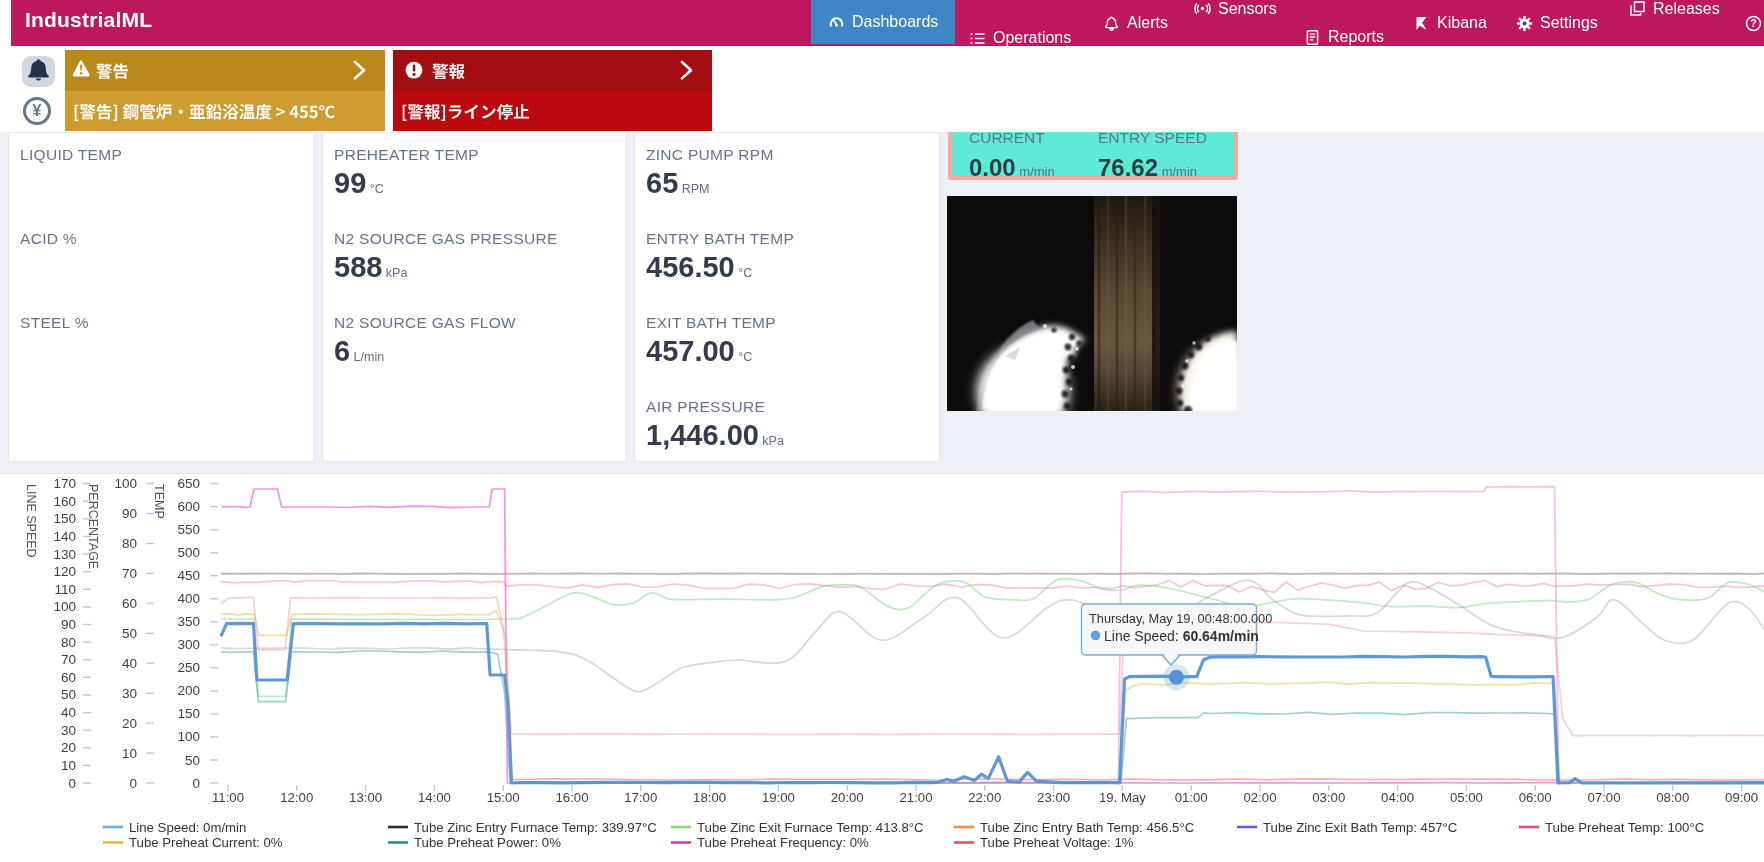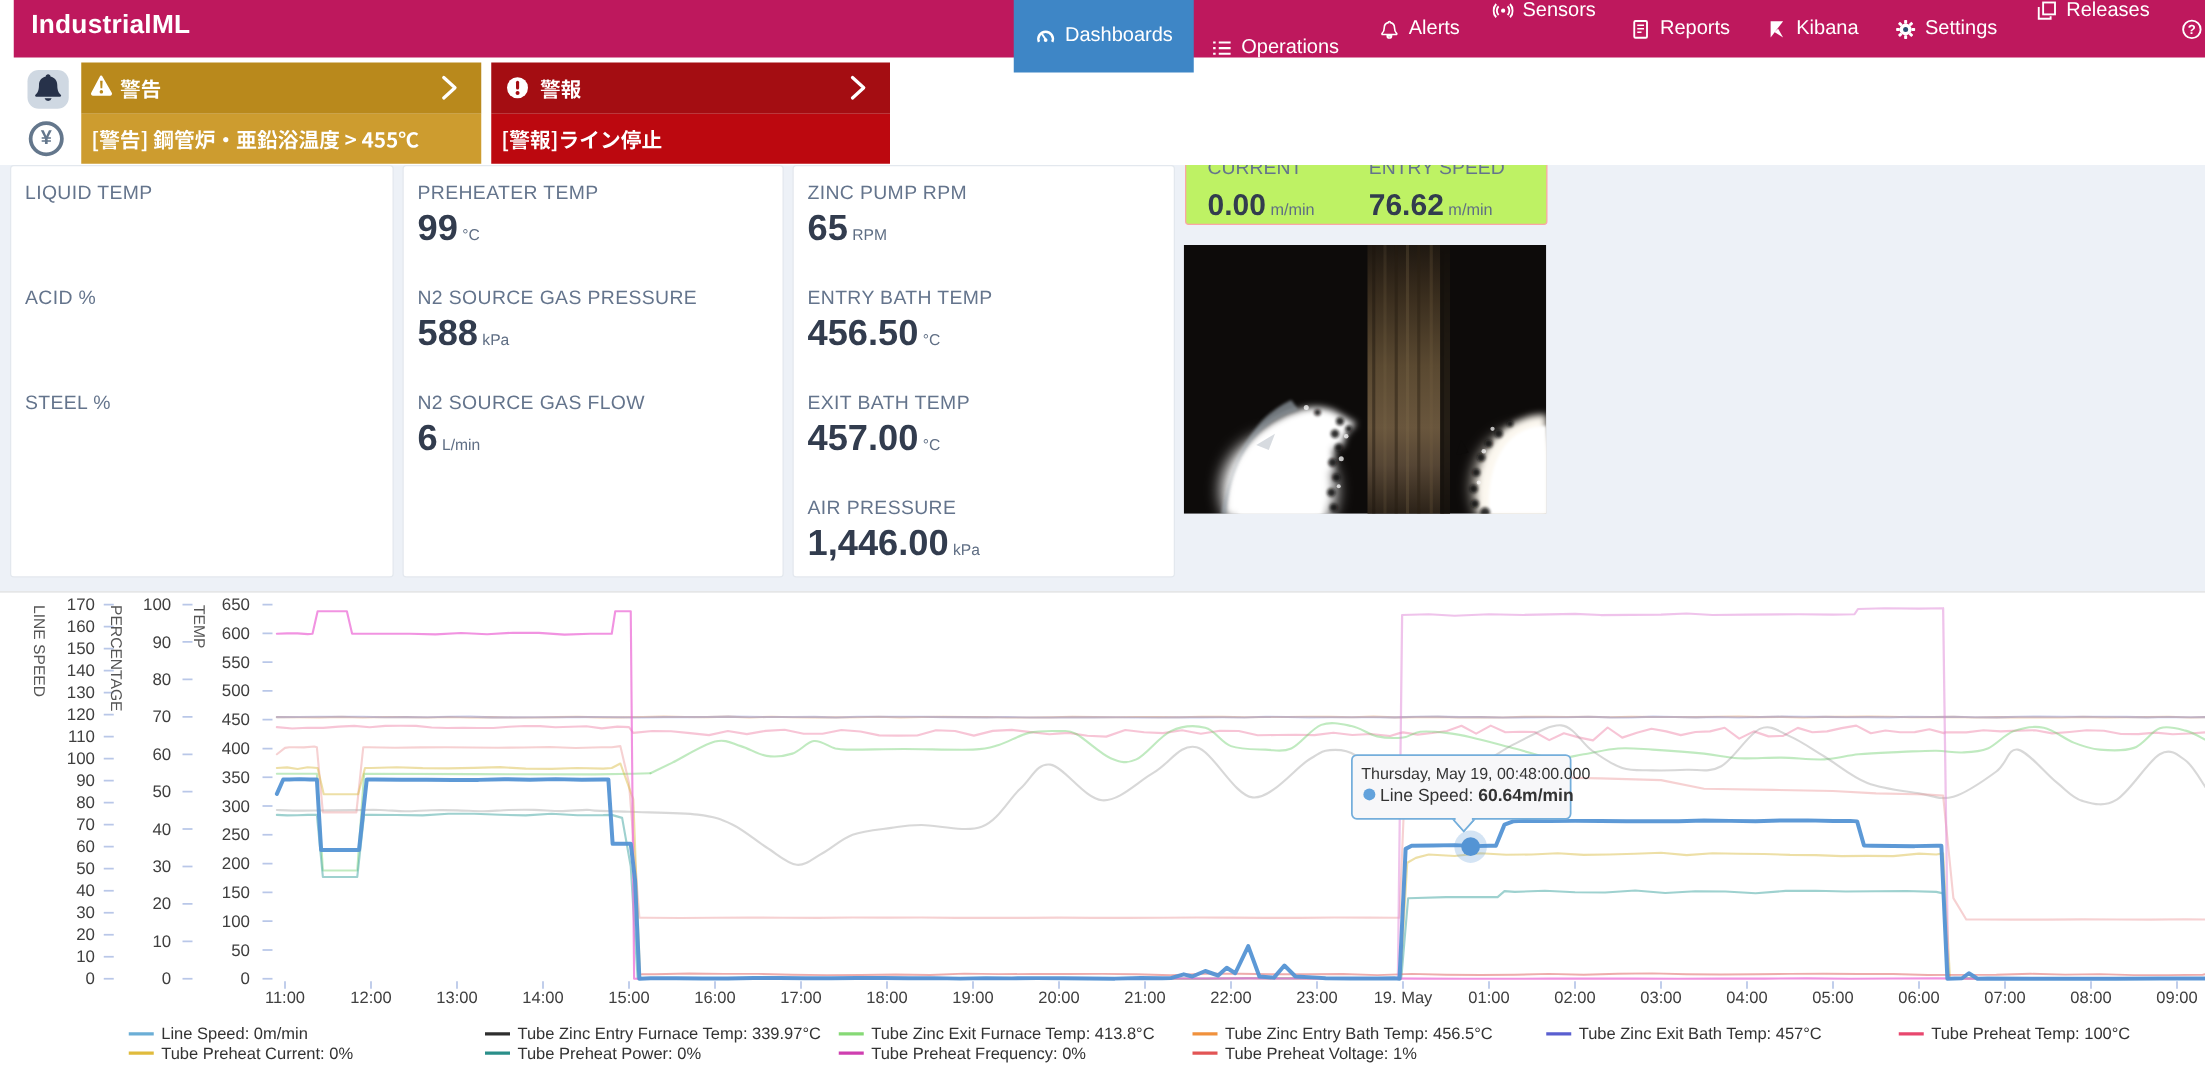--- a/index.html
+++ b/index.html
@@ -1,19 +1,19 @@
 <!DOCTYPE html>
 <html><head><meta charset="utf-8"><style>
 *{margin:0;padding:0}
 body{font-family:"Liberation Sans",sans-serif;width:1764px;height:862px;overflow:hidden;background:#fff}
 </style></head><body>
 <div style="position:relative;width:1764px;height:862px;overflow:hidden">
 <div style="position:absolute;left:0;top:473px;width:1764px;height:389px;background:#fff;z-index:0"></div>
 <div style="position:absolute;left:0;top:132px;width:1764px;height:341px;background:#edf1f7;z-index:0;border-bottom:1px solid #e2e2e2"></div>
-<div style="position:absolute;left:948px;top:104px;width:290px;height:76px;background:#bef264;border:1px solid #fca5a5;border-radius:3px;box-sizing:border-box;z-index:2">
+<div style="position:absolute;left:948px;top:104px;width:290px;height:76px;background:#5eead4;border:4px solid #fca5a5;border-radius:3px;box-sizing:border-box;z-index:2">
       <div style="position:absolute;left:17px;top:21px;font-size:15.5px;color:#64748c">CURRENT</div>
       <div style="position:absolute;left:17px;top:46px;white-space:nowrap"><span style="font-size:24px;font-weight:bold;color:#323c4e">0.00</span><span style="font-size:13px;color:#5f6e84"> m/min</span></div>
       <div style="position:absolute;left:146px;top:21px;font-size:15.5px;color:#64748c">ENTRY SPEED</div>
       <div style="position:absolute;left:146px;top:46px;white-space:nowrap"><span style="font-size:24px;font-weight:bold;color:#323c4e">76.62</span><span style="font-size:13px;color:#5f6e84"> m/min</span></div>
     </div>
 <div style="position:absolute;left:0;top:46px;width:1764px;height:86px;background:#fff;z-index:20">
 <div style="position:absolute;left:22px;top:9.5px;width:33px;height:31px;background:#cfd8e2;border-radius:9px">
 <svg width="33" height="31">
           <g transform="translate(16.5,15.5) scale(1.18) translate(-16.5,-15.5)">
             <path d="M16.5,5.2 c-0.9,0 -1.6,0.7 -1.6,1.5 c-2.9,0.7 -4.6,3 -4.6,5.8 c0,4.3 -1.3,5.6 -2.4,6.6 c-0.5,0.5 -0.2,1.4 0.6,1.4 l16,0 c0.8,0 1.1,-0.9 0.6,-1.4 c-1.1,-1 -2.4,-2.3 -2.4,-6.6 c0,-2.8 -1.7,-5.1 -4.6,-5.8 c0,-0.8 -0.7,-1.5 -1.6,-1.5 Z M14.1,21.5 a2.5,2.5 0 0 0 4.8,0 Z" fill="#27324a"></path>
@@ -46,38 +46,38 @@
 </div>
 <div style="height:40.5px;background:#bc080f;position:relative">
 <svg width="319" height="40.5" style="position:absolute;left:0;top:0">
             <path d="M9.7 29.9V13.7H13.5V15.0H11.5V28.6H13.5V29.9Z M18.2 27.2H26.8V28.2H18.2ZM17.5 24.1H27.7V25.0H17.5ZM17.5 22.8H27.7V23.7H17.5ZM15.0 21.2H30.2V22.3H15.0ZM18.0 19.9H27.2V20.8H18.0ZM17.3 25.5H27.8V28.5H25.9V26.4H19.2V28.5H17.3ZM15.1 13.5H23.1V14.7H15.1ZM16.8 13.0H18.4V15.1H16.8ZM19.8 13.0H21.4V15.1H19.8ZM24.6 14.1H30.1V15.4H24.6ZM16.7 15.5H21.3V16.5H16.7ZM24.5 12.9 26.1 13.2Q25.6 14.4 24.9 15.4Q24.2 16.4 23.4 17.0Q23.3 16.9 23.1 16.7Q22.8 16.5 22.6 16.3Q22.3 16.2 22.2 16.1Q22.9 15.5 23.6 14.6Q24.2 13.8 24.5 12.9ZM27.4 14.8 29.0 14.9Q28.7 16.3 27.9 17.2Q27.1 18.2 26.0 18.8Q24.8 19.4 23.4 19.8Q23.3 19.6 23.2 19.4Q23.0 19.1 22.8 18.9Q22.6 18.6 22.5 18.5Q23.8 18.2 24.8 17.8Q25.8 17.3 26.5 16.6Q27.2 15.8 27.4 14.8ZM25.1 15.2Q25.8 16.5 27.2 17.4Q28.6 18.3 30.5 18.6Q30.3 18.9 30.0 19.3Q29.7 19.7 29.5 20.0Q27.4 19.5 26.0 18.4Q24.6 17.2 23.8 15.5ZM16.1 16.9H19.9V19.3H16.1V18.4H18.6V17.8H16.1ZM20.8 15.5H22.5Q22.5 15.5 22.5 15.7Q22.5 15.9 22.4 16.0Q22.4 17.0 22.3 17.7Q22.2 18.4 22.1 18.7Q22.0 19.1 21.9 19.3Q21.7 19.5 21.5 19.6Q21.3 19.7 21.0 19.7Q20.8 19.8 20.4 19.8Q20.1 19.8 19.7 19.8Q19.7 19.5 19.6 19.1Q19.5 18.8 19.4 18.5Q19.6 18.5 19.8 18.5Q20.0 18.6 20.1 18.6Q20.3 18.6 20.5 18.4Q20.6 18.3 20.7 17.7Q20.7 17.1 20.8 15.7ZM16.4 15.0 17.9 15.2Q17.5 16.0 17.0 16.6Q16.5 17.2 15.7 17.8Q15.5 17.6 15.2 17.3Q14.9 17.0 14.7 16.8Q15.3 16.4 15.7 15.9Q16.2 15.4 16.4 15.0ZM16.1 16.9H17.3V19.0H16.1Z M40.3 19.3H45.3V20.9H40.3ZM39.3 13.6H45.4V15.3H41.1V28.5H39.3ZM44.4 13.6H46.2V16.7Q46.2 17.4 46.1 17.8Q45.9 18.1 45.4 18.3Q44.9 18.5 44.2 18.6Q43.6 18.6 42.6 18.6Q42.6 18.2 42.4 17.7Q42.3 17.3 42.1 16.9Q42.5 16.9 42.9 16.9Q43.3 17.0 43.6 16.9Q43.9 16.9 44.1 16.9Q44.2 16.9 44.3 16.9Q44.4 16.8 44.4 16.7ZM42.4 20.5Q42.8 21.9 43.5 23.1Q44.1 24.4 45.1 25.4Q46.0 26.3 47.2 26.9Q46.9 27.2 46.5 27.7Q46.1 28.1 45.9 28.5Q44.7 27.8 43.7 26.6Q42.7 25.5 42.0 24.0Q41.3 22.5 40.9 20.9ZM44.8 19.3H45.1L45.4 19.2L46.6 19.7Q46.3 21.6 45.7 23.2Q45.1 24.9 44.2 26.2Q43.3 27.6 42.0 28.5Q41.8 28.2 41.4 27.8Q41.0 27.4 40.7 27.2Q41.8 26.4 42.7 25.2Q43.5 24.0 44.0 22.6Q44.6 21.2 44.8 19.7ZM32.0 14.4H38.4V16.0H32.0ZM31.9 23.7H38.5V25.4H31.9ZM31.4 17.2H39.0V18.8H31.4ZM31.7 20.8H38.7V22.4H31.7ZM34.3 12.9H36.2V17.8H34.3ZM34.3 21.5H36.2V28.4H34.3ZM36.6 18.6 38.2 19.0Q38.0 19.6 37.8 20.1Q37.6 20.6 37.4 21.0L35.9 20.6Q36.1 20.3 36.2 20.0Q36.3 19.6 36.4 19.3Q36.5 18.9 36.6 18.6ZM32.4 19.0 33.9 18.6Q34.2 19.1 34.3 19.7Q34.5 20.2 34.6 20.6L33.0 21.1Q33.0 20.6 32.8 20.1Q32.6 19.5 32.4 19.0Z M48.3 29.9V28.6H50.3V15.0H48.3V13.7H52.1V29.9Z M57.5 14.3Q57.8 14.3 58.3 14.3Q58.8 14.4 59.2 14.4Q59.5 14.4 60.1 14.4Q60.8 14.4 61.6 14.4Q62.4 14.4 63.2 14.4Q64.0 14.4 64.6 14.4Q65.3 14.4 65.6 14.4Q66.0 14.4 66.5 14.3Q67.0 14.3 67.4 14.3V16.4Q67.0 16.4 66.5 16.4Q66.0 16.4 65.5 16.4Q65.3 16.4 64.6 16.4Q64.0 16.4 63.2 16.4Q62.4 16.4 61.6 16.4Q60.8 16.4 60.1 16.4Q59.5 16.4 59.2 16.4Q58.8 16.4 58.3 16.4Q57.8 16.4 57.5 16.4ZM68.8 19.1Q68.7 19.2 68.6 19.4Q68.5 19.6 68.4 19.8Q68.1 21.0 67.5 22.2Q66.9 23.3 66.0 24.4Q64.7 25.8 63.2 26.6Q61.7 27.5 60.1 28.0L58.4 26.1Q60.3 25.7 61.7 24.9Q63.2 24.2 64.2 23.2Q64.8 22.5 65.2 21.7Q65.6 21.0 65.9 20.3Q65.7 20.3 65.2 20.3Q64.8 20.3 64.2 20.3Q63.5 20.3 62.8 20.3Q62.1 20.3 61.4 20.3Q60.6 20.3 59.9 20.3Q59.3 20.3 58.7 20.3Q58.2 20.3 57.9 20.3Q57.5 20.3 57.0 20.3Q56.4 20.3 55.9 20.4V18.2Q56.5 18.3 57.0 18.3Q57.5 18.3 57.9 18.3Q58.1 18.3 58.6 18.3Q59.1 18.3 59.8 18.3Q60.4 18.3 61.2 18.3Q62.0 18.3 62.7 18.3Q63.5 18.3 64.1 18.3Q64.8 18.3 65.3 18.3Q65.8 18.3 66.1 18.3Q66.5 18.3 66.8 18.3Q67.1 18.2 67.3 18.2Z M71.4 20.5Q73.6 20.0 75.4 19.2Q77.2 18.4 78.6 17.6Q79.5 17.0 80.4 16.4Q81.2 15.7 82.0 14.9Q82.8 14.2 83.3 13.5L85.1 15.2Q84.3 16.0 83.4 16.8Q82.5 17.5 81.6 18.2Q80.6 18.9 79.6 19.5Q78.7 20.1 77.5 20.6Q76.3 21.2 75.0 21.7Q73.7 22.2 72.4 22.6ZM78.3 18.6 80.6 18.1V25.6Q80.6 25.9 80.7 26.4Q80.7 26.8 80.7 27.2Q80.7 27.5 80.8 27.7H78.2Q78.2 27.5 78.2 27.2Q78.3 26.8 78.3 26.4Q78.3 25.9 78.3 25.6Z M91.0 14.4Q91.4 14.7 92.0 15.1Q92.5 15.6 93.2 16.1Q93.8 16.6 94.3 17.0Q94.9 17.5 95.2 17.9L93.5 19.6Q93.2 19.3 92.7 18.8Q92.2 18.3 91.6 17.8Q91.0 17.3 90.4 16.8Q89.8 16.4 89.4 16.0ZM88.9 25.4Q90.2 25.3 91.3 24.9Q92.5 24.6 93.4 24.2Q94.4 23.7 95.2 23.3Q96.6 22.4 97.8 21.3Q99.0 20.3 99.9 19.1Q100.8 17.9 101.3 16.8L102.6 19.1Q101.9 20.3 101.0 21.4Q100.1 22.5 98.9 23.5Q97.8 24.5 96.4 25.3Q95.6 25.8 94.6 26.3Q93.6 26.7 92.5 27.1Q91.4 27.4 90.3 27.6Z M109.0 14.4H119.5V16.0H109.0ZM113.1 12.9H115.1V15.2H113.1ZM111.9 18.0V18.9H116.4V18.0ZM110.0 16.7H118.4V20.2H110.0ZM108.6 20.8H119.7V24.0H117.9V22.3H110.3V24.0H108.6ZM110.9 23.0H117.5V24.6H110.9ZM113.1 23.4H115.1V26.6Q115.1 27.3 114.9 27.6Q114.8 28.0 114.2 28.2Q113.7 28.4 113.0 28.5Q112.3 28.5 111.4 28.5Q111.3 28.1 111.1 27.6Q111.0 27.1 110.8 26.7Q111.2 26.7 111.6 26.7Q112.0 26.7 112.3 26.7Q112.7 26.7 112.8 26.7Q113.0 26.7 113.1 26.7Q113.1 26.6 113.1 26.5ZM107.5 13.0 109.4 13.5Q108.8 15.0 108.1 16.4Q107.4 17.8 106.5 19.1Q105.7 20.3 104.8 21.3Q104.7 21.0 104.5 20.6Q104.3 20.2 104.1 19.8Q103.9 19.4 103.7 19.2Q104.5 18.4 105.2 17.4Q105.9 16.4 106.5 15.3Q107.1 14.1 107.5 13.0ZM105.9 17.5 107.8 15.7 107.8 15.7V28.5H105.9Z M129.0 18.1H135.2V20.1H129.0ZM120.8 25.7H136.1V27.6H120.8ZM128.1 12.9H130.2V26.7H128.1ZM123.0 16.3H125.0V26.6H123.0Z" fill="#fff"></path>
           </svg>
 </div>
       </div>
 </div>
 <div style="position:absolute;left:11px;top:0;width:1764px;height:46px;background:#be185d;z-index:30">
 <div style="position:absolute;left:14px;top:8px;font-size:21px;font-weight:bold;color:#fff;letter-spacing:0.2px">IndustrialML</div>
-<div style="position:absolute;left:800px;top:0;height:58px;background:#3e86c6;display:flex;align-items:center;padding:0 17px;color:#fff;font-size:16px;white-space:nowrap"><svg width="17" height="17" viewBox="0 0 17 17" style="margin-right:7px;flex:none">
+<div style="position:absolute;left:800px;top:0;height:44px;background:#3e86c6;display:flex;align-items:center;padding:0 17px;color:#fff;font-size:16px;white-space:nowrap"><svg width="17" height="17" viewBox="0 0 17 17" style="margin-right:7px;flex:none">
           <path d="M3.2,12.5 a5.8,5.8 0 1 1 10.6,0" fill="none" stroke="#fff" stroke-width="2"></path>
           <path d="M8.7,10.8 L5.6,6.2" stroke="#fff" stroke-width="1.6"></path>
           <circle cx="8.5" cy="11" r="1.5" fill="#fff"></circle>
         </svg>Dashboards</div>
       <div style="position:absolute;left:941px;top:0;height:46px;display:flex;align-items:center;padding:15px 17px;color:#fff;font-size:16px;white-space:nowrap"><svg width="17" height="17" viewBox="0 0 17 17" style="margin-right:7px;flex:none">
           <g stroke="#fff" stroke-width="1.7">
             <path d="M1.5,4 h2 M6,4 h9.5 M1.5,8.5 h2 M6,8.5 h9.5 M1.5,13 h2 M6,13 h9.5"></path>
           </g>
         </svg>Operations</div>
       <div style="position:absolute;left:1075px;top:0;height:46px;display:flex;align-items:center;padding:0 17px;color:#fff;font-size:16px;white-space:nowrap"><svg width="17" height="17" viewBox="0 0 17 17" style="margin-right:7px;flex:none">
           <path d="M8.5,2.2 c-0.5,0 -0.9,0.4 -0.9,0.9 c-2,0.5 -3.2,2.1 -3.2,4 c0,3 -0.9,3.9 -1.7,4.6 c-0.3,0.3 -0.1,0.9 0.4,0.9 l10.8,0 c0.5,0 0.7,-0.6 0.4,-0.9 c-0.8,-0.7 -1.7,-1.6 -1.7,-4.6 c0,-1.9 -1.2,-3.5 -3.2,-4 c0,-0.5 -0.4,-0.9 -0.9,-0.9 Z M6.8,13.7 a1.7,1.7 0 0 0 3.4,0 Z" fill="none" stroke="#fff" stroke-width="1.3"></path>
         </svg>Alerts</div>
       <div style="position:absolute;left:1166px;top:0;height:46px;display:flex;align-items:flex-start;padding:0 17px;color:#fff;font-size:16px;white-space:nowrap"><svg width="17" height="17" viewBox="0 0 17 17" style="margin-right:7px;flex:none">
           <circle cx="8.5" cy="8.5" r="1.7" fill="#fff"></circle>
           <path d="M4.9,5 a5,5 0 0 0 0,7 M3,3.2 a7.6,7.6 0 0 0 0,10.6 M12.1,5 a5,5 0 0 1 0,7 M14,3.2 a7.6,7.6 0 0 1 0,10.6" fill="none" stroke="#fff" stroke-width="1.5"></path>
         </svg>Sensors</div>
-      <div style="position:absolute;left:1276px;top:0;height:46px;display:flex;align-items:center;padding:0 17px;color:#fff;font-size:16px;white-space:nowrap"><svg width="17" height="17" viewBox="0 0 17 17" style="margin-right:7px;flex:none">
+      <div style="position:absolute;left:1276px;top:0;height:46px;display:flex;align-items:flex-end;padding:0 17px;color:#fff;font-size:16px;white-space:nowrap"><svg width="17" height="17" viewBox="0 0 17 17" style="margin-right:7px;flex:none">
           <rect x="3.4" y="1.8" width="10.2" height="13.4" rx="1" fill="none" stroke="#fff" stroke-width="1.5"></rect>
           <path d="M5.8,5.2 h5.4 M5.8,8 h5.4 M5.8,10.8 h3.4" stroke="#fff" stroke-width="1.3"></path>
         </svg>Reports</div>
       <div style="position:absolute;left:1385px;top:0;height:46px;display:flex;align-items:center;padding:0 17px;color:#fff;font-size:16px;white-space:nowrap"><svg width="17" height="17" viewBox="0 0 17 17" style="margin-right:7px;flex:none">
           <path d="M3.5,2 L13.5,2 L3.5,15 Z" fill="#fff"></path>
           <path d="M6.5,10.5 L13.5,15 L9.5,8 Z" fill="#fff"></path>
         </svg>Kibana</div>
       <div style="position:absolute;left:1488px;top:0;height:46px;display:flex;align-items:center;padding:0 17px;color:#fff;font-size:16px;white-space:nowrap"><svg width="17" height="17" viewBox="0 0 17 17" style="margin-right:7px;flex:none">
           <g fill="#fff">
             <circle cx="8.5" cy="8.5" r="4.8"></circle>

